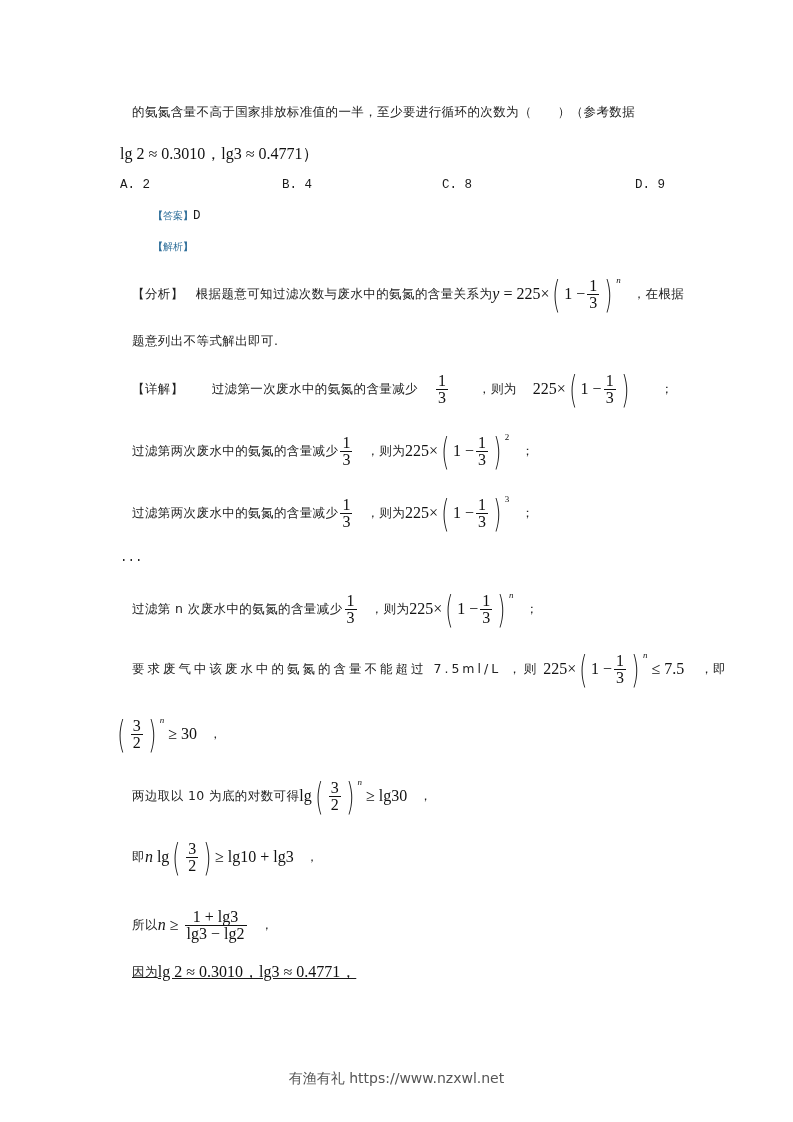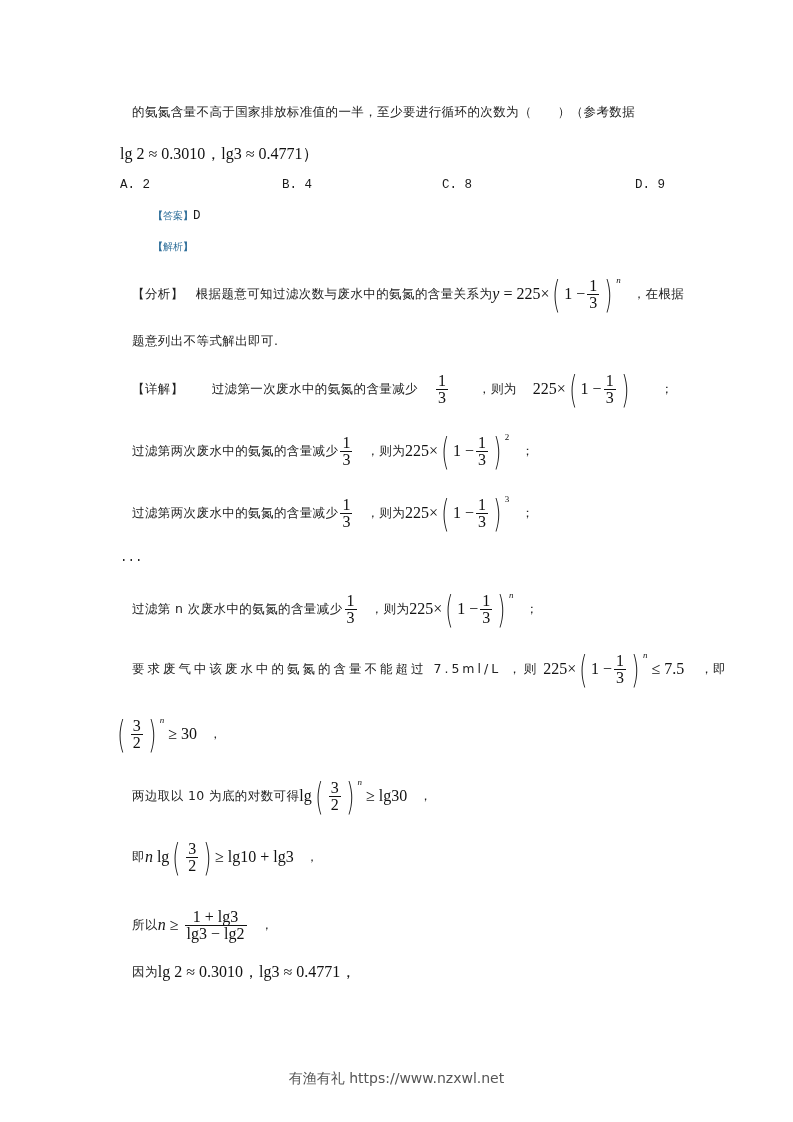--- a/index.html
+++ b/index.html
@@ -256,21 +256,21 @@
     <span class="math" style="display:inline-flex;align-items:center;">
       <span class="it">n</span>&nbsp;<span>≥</span>
       <span class="frac" style="margin-left:6px;">
           <span class="num">1 + lg3</span>
           <span class="den">lg3 − lg2</span>
         </span>
     </span>
     <span class="cn">，</span>
   </div>
 
-  <div class="line" style="top:963px;">
+  <div class="line" style="top:963px;text-decoration:underline;">
     <span class="cn">因为</span>
     <span class="math">lg 2 ≈ 0.3010，lg3 ≈ 0.4771，</span>
   </div>
 
   <div class="footer">
     <span>有渔有礼 https://www.nzxwl.net</span>
   </div>
 </div>
 
 </body></html>

